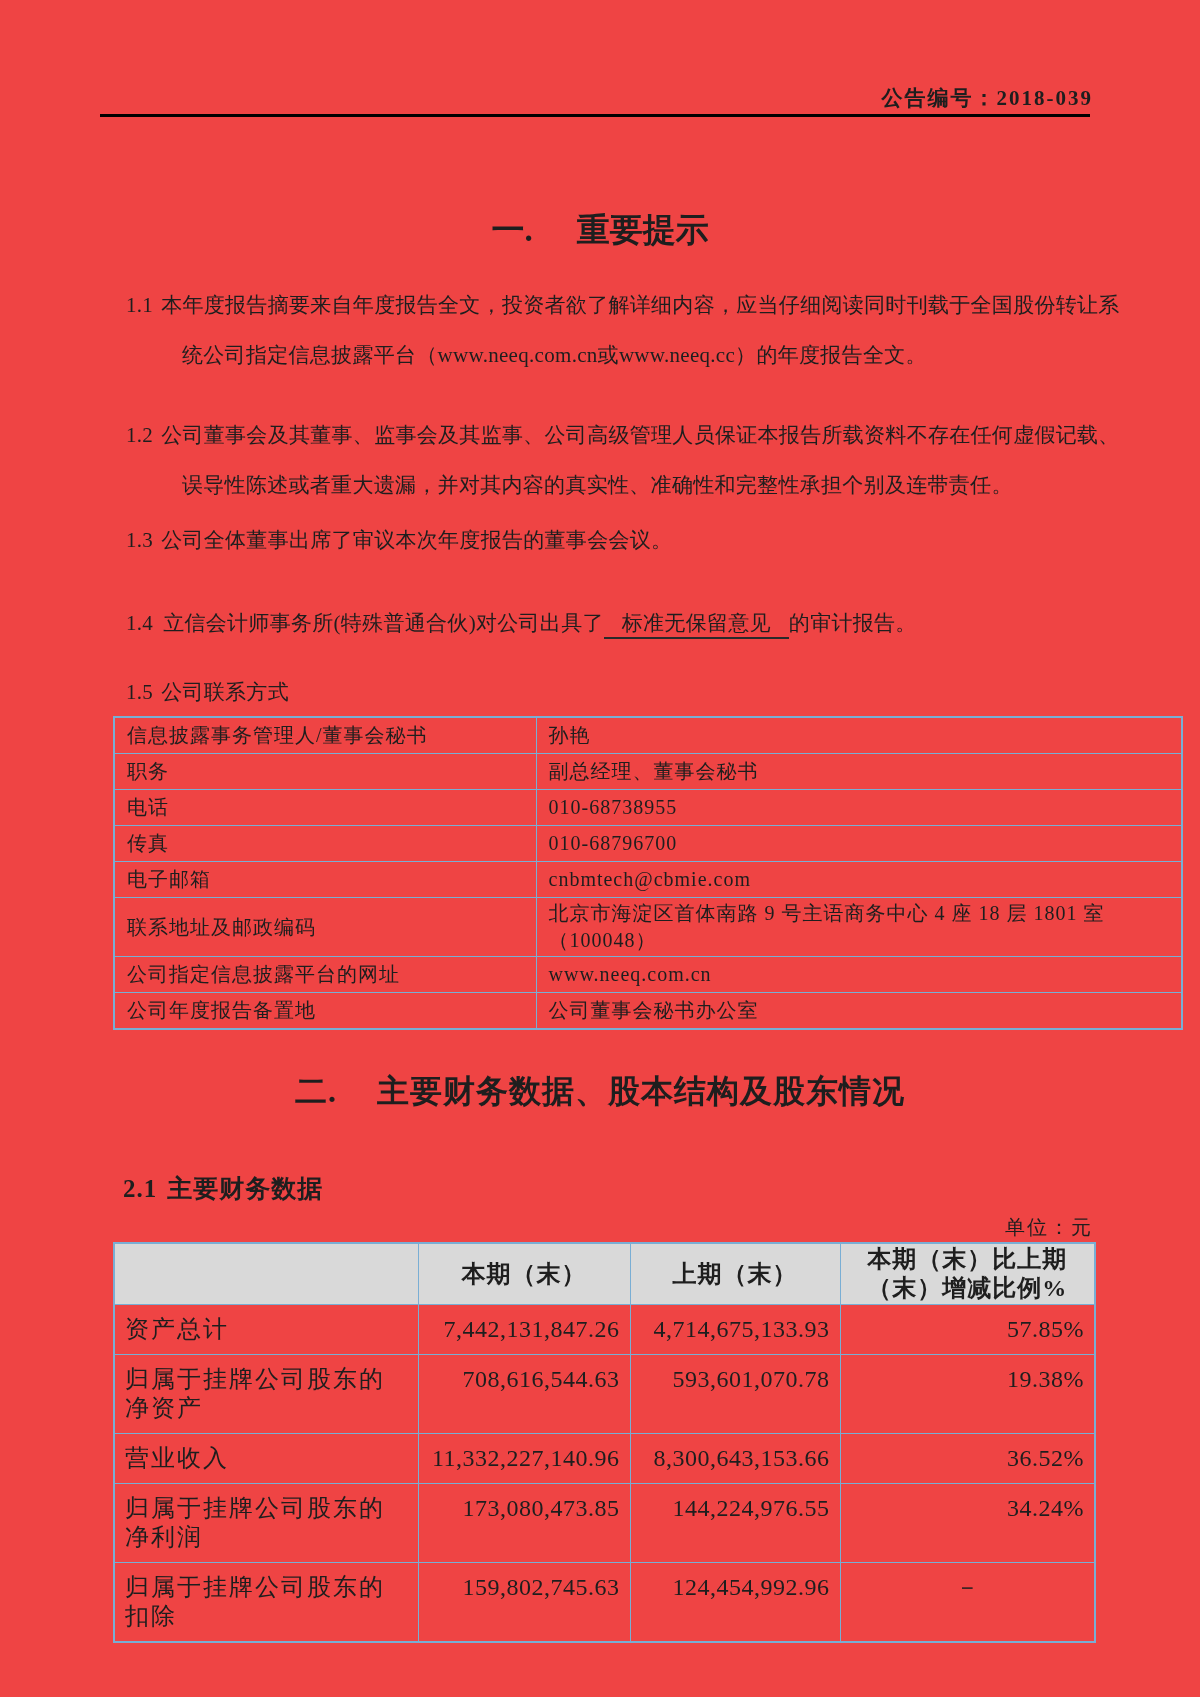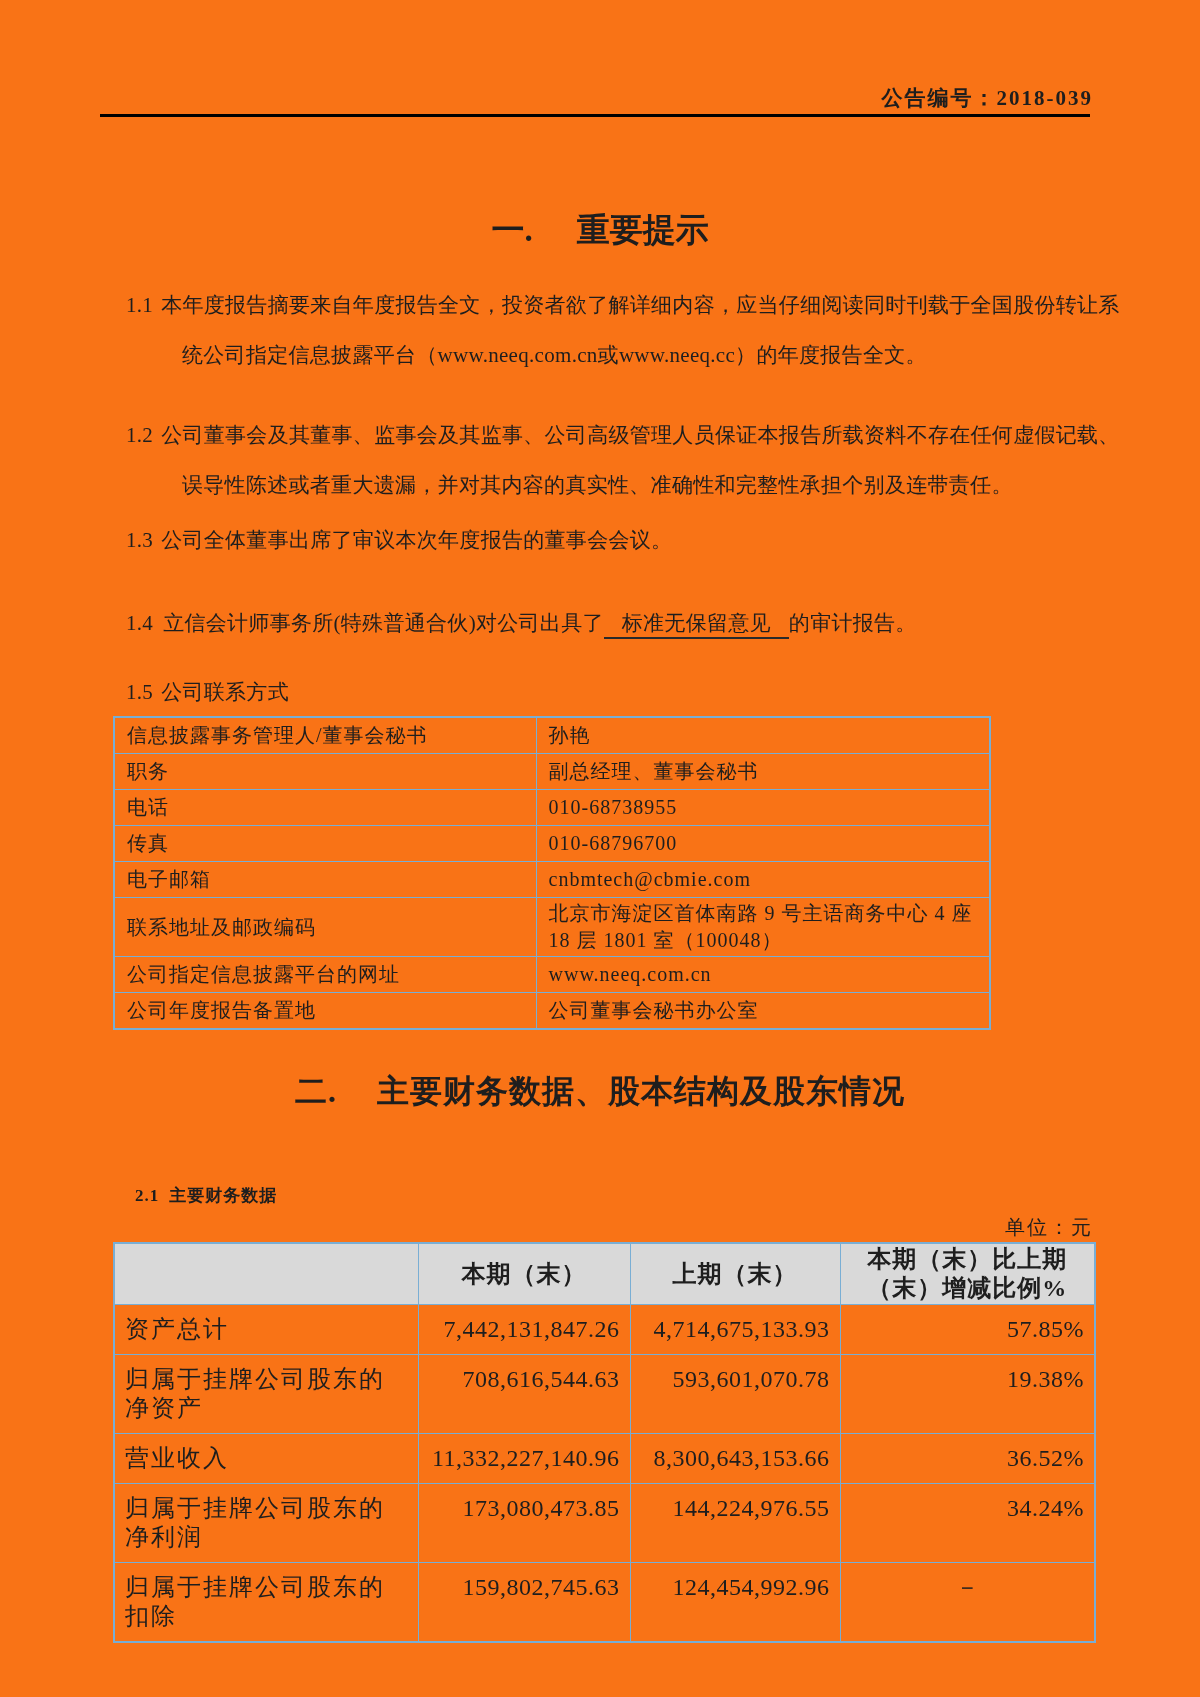--- a/index.html
+++ b/index.html
@@ -5,21 +5,21 @@
   :root{
     --border:#79aed4;
     --text:#1e1e1e;
     --header-bg:#d9d9d9;
   }
   html,body{margin:0;padding:0;background:#e9e9e9;}
   .page{
     position:relative;
     width:1200px;height:1697px;
     margin:0 auto;
-    background:#f97316;
+    background:#ef4444;
     font-family:"Liberation Serif","DejaVu Serif",serif;
     color:var(--text);
     overflow:hidden;
   }
   .notice{
     position:absolute;top:84px;right:107px;
     font-size:21px;font-weight:700;letter-spacing:2px;
   }
   .rule{
     position:absolute;top:114px;left:100px;width:990px;height:3px;
@@ -44,36 +44,36 @@
   .p14{top:606px;line-height:34px;}
   .p15{top:676px;line-height:32px;}
   .pnum{margin-right:8px;}
   .pnum.wide{margin-right:10px;}
   .underlined{
     border-bottom:2px solid #2a2a2a;
     padding:0 18px 2px 18px;
   }
   
   .contact{
-    position:absolute;top:716px;left:113px;width:878px;
+    position:absolute;top:716px;left:113px;width:1070px;
     border-collapse:collapse;table-layout:fixed;
     font-size:20px;letter-spacing:1px;
   }
   .contact col.c1{width:422px;}
   .contact td{
     border:1px solid var(--border);
     height:31px;line-height:27px;
     padding:2px 12px;vertical-align:middle;
     text-align:left;
   }
   .contact{border:2px solid var(--border);}
   
   .sub-head{
-    position:absolute;top:1172px;left:123px;margin:12px;
-    font-size:17px;font-weight:700;letter-spacing:1px;
+    position:absolute;top:1172px;left:123px;margin:0;
+    font-size:25px;font-weight:700;letter-spacing:1px;
   }
   .sub-head .pnum{margin-right:10px;}
   .unit{
     position:absolute;top:1214px;right:107px;
     font-size:20px;letter-spacing:2px;
   }
   .fin{
     position:absolute;top:1242px;left:113px;width:981px;
     border-collapse:collapse;table-layout:fixed;
     font-size:24px;

